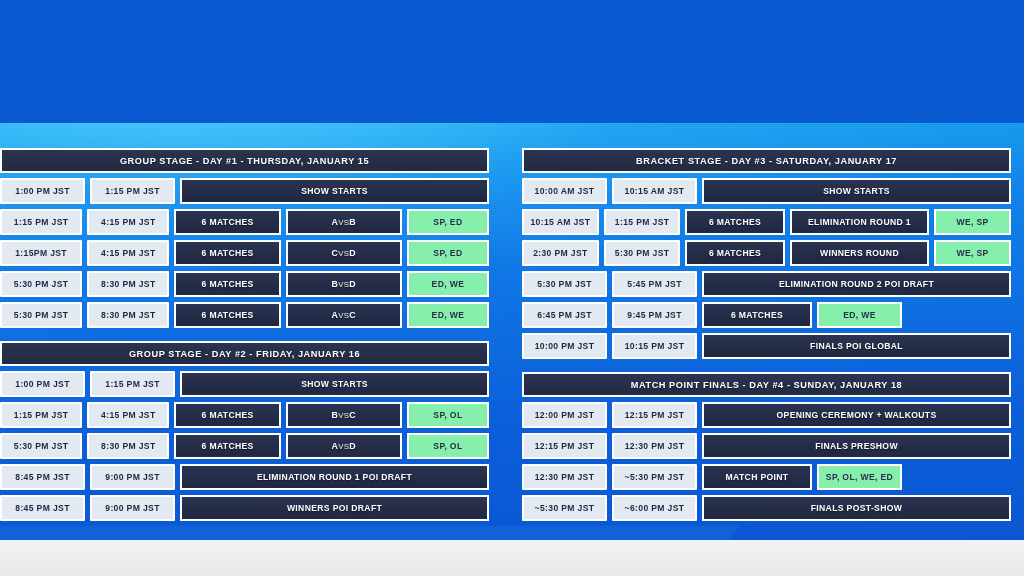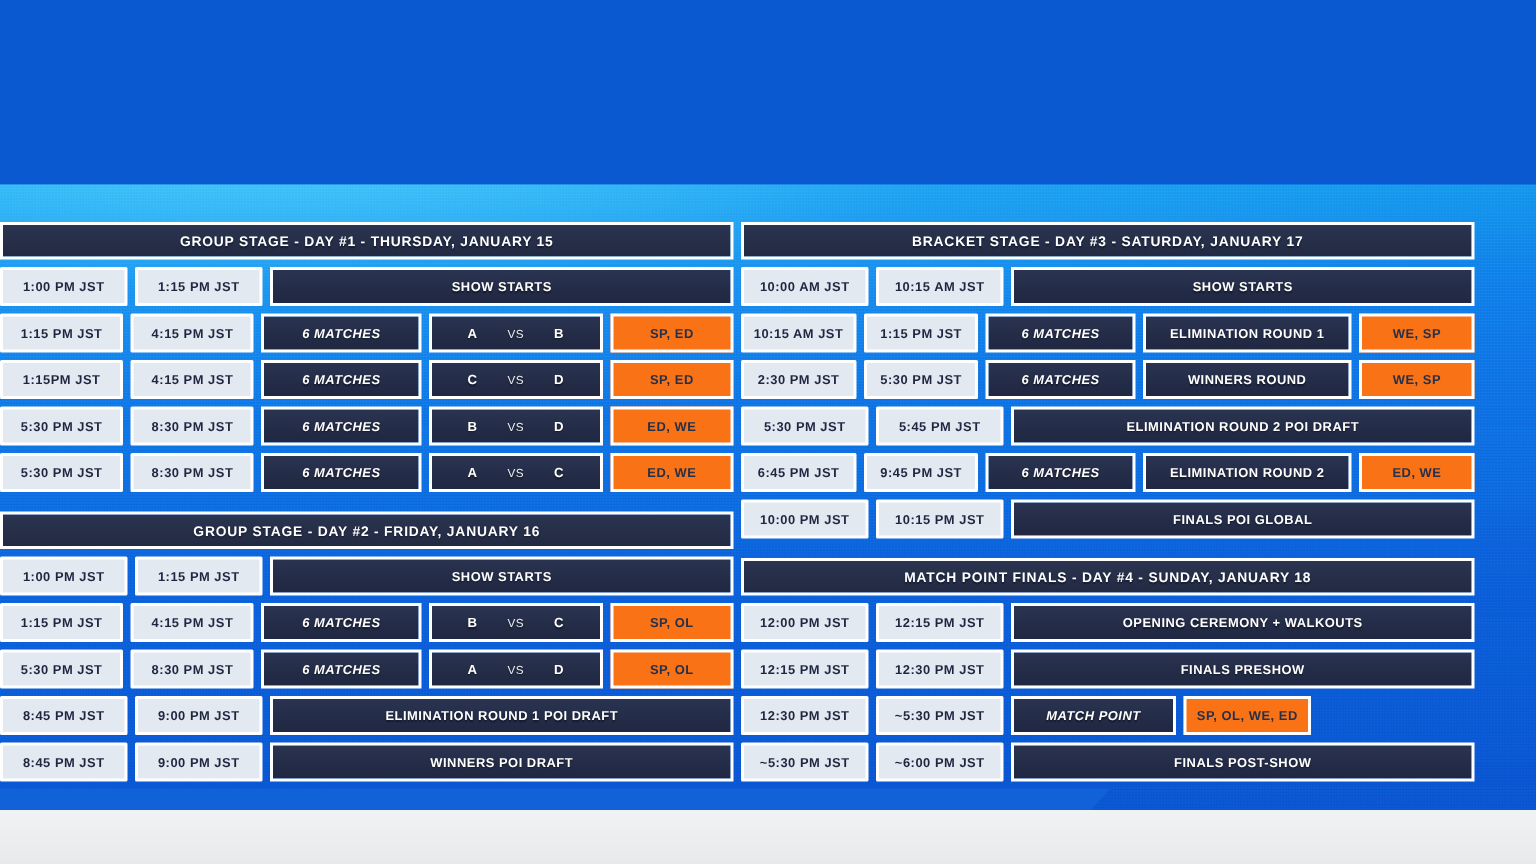--- a/index.html
+++ b/index.html
@@ -86,21 +86,21 @@
   }
   .footer-blue{
     position:absolute;left:0;top:526px;width:740px;height:20px;
     background:#1161d8;
     clip-path:polygon(0 0, 100% 0, calc(100% - 18px) 100%, 0 100%);
   }
 
   
   .col{position:absolute;width:489px;}
   .col-left{left:0;top:148px;}
-  .col-right{left:494px;top:148px;}
+  .col-right{left:522px;top:148px;}
 
   .section{margin-bottom:13px;}
   .section-title{
     height:25px;border:2px solid #ffffff;box-sizing:border-box;
     background:linear-gradient(180deg,#2b3450 0%,#222a43 100%);
     display:flex;align-items:center;justify-content:center;
     color:#ffffff;font-size:9.2px;font-weight:bold;letter-spacing:.55px;
     margin-bottom:5px;
     text-shadow:0 1px 1px rgba(0,0,0,.4);
   }
@@ -111,28 +111,28 @@
   }
   .c-time{
     width:85px;background:#e3e9f1;border:2px solid #ffffff;color:#1f2740;border-radius:1px;
   }
   .c-dark{
     background:linear-gradient(180deg,#2a3350 0%,#1f2741 100%);
     border:2px solid #ffffff;color:#ffffff;
     text-shadow:0 1px 1px rgba(0,0,0,.45);
   }
   .c-pink{
-    background:#f97316;border:2px solid #ffffff;color:#26304a;
+    background:#86efac;border:2px solid #ffffff;color:#26304a;
   }
   .w-full{flex:1;}
-  .w-matches{width:110px;font-style:italic;}
+  .w-matches{width:110px;}
   .w-vs{width:120px;}
   .w-code{width:85px;}
   .w-wide{width:155px;}
-  .vs-label{font-weight:normal;font-size:7.8px;margin:0 20px;opacity:.92;letter-spacing:.3px;}
+  .vs-label{font-weight:normal;font-size:7.8px;margin:0 0;opacity:.92;letter-spacing:.3px;}
   .vs-strong{font-weight:bold;font-size:8.8px;}
 </style>
 </head>
 <body>
 
 <div class="page">
 
 
   <div class="body-bg"></div>
 
@@ -254,21 +254,20 @@
         </div>
         <div class="row">
           <div class="cell c-time">5:30 PM JST</div>
           <div class="cell c-time">5:45 PM JST</div>
           <div class="cell c-dark w-full">ELIMINATION ROUND 2 POI DRAFT</div>
         </div>
         <div class="row">
           <div class="cell c-time">6:45 PM JST</div>
           <div class="cell c-time">9:45 PM JST</div>
           <div class="cell c-dark w-matches">6 MATCHES</div>
-          <div class="cell c-dark w-wide">ELIMINATION ROUND 2</div>
           <div class="cell c-pink w-code">ED, WE</div>
         </div>
         <div class="row">
           <div class="cell c-time">10:00 PM JST</div>
           <div class="cell c-time">10:15 PM JST</div>
           <div class="cell c-dark w-full">FINALS POI GLOBAL</div>
         </div>
       </div>
       <div class="section">
         <div class="section-title">MATCH POINT FINALS - DAY #4 - SUNDAY, JANUARY 18</div>

